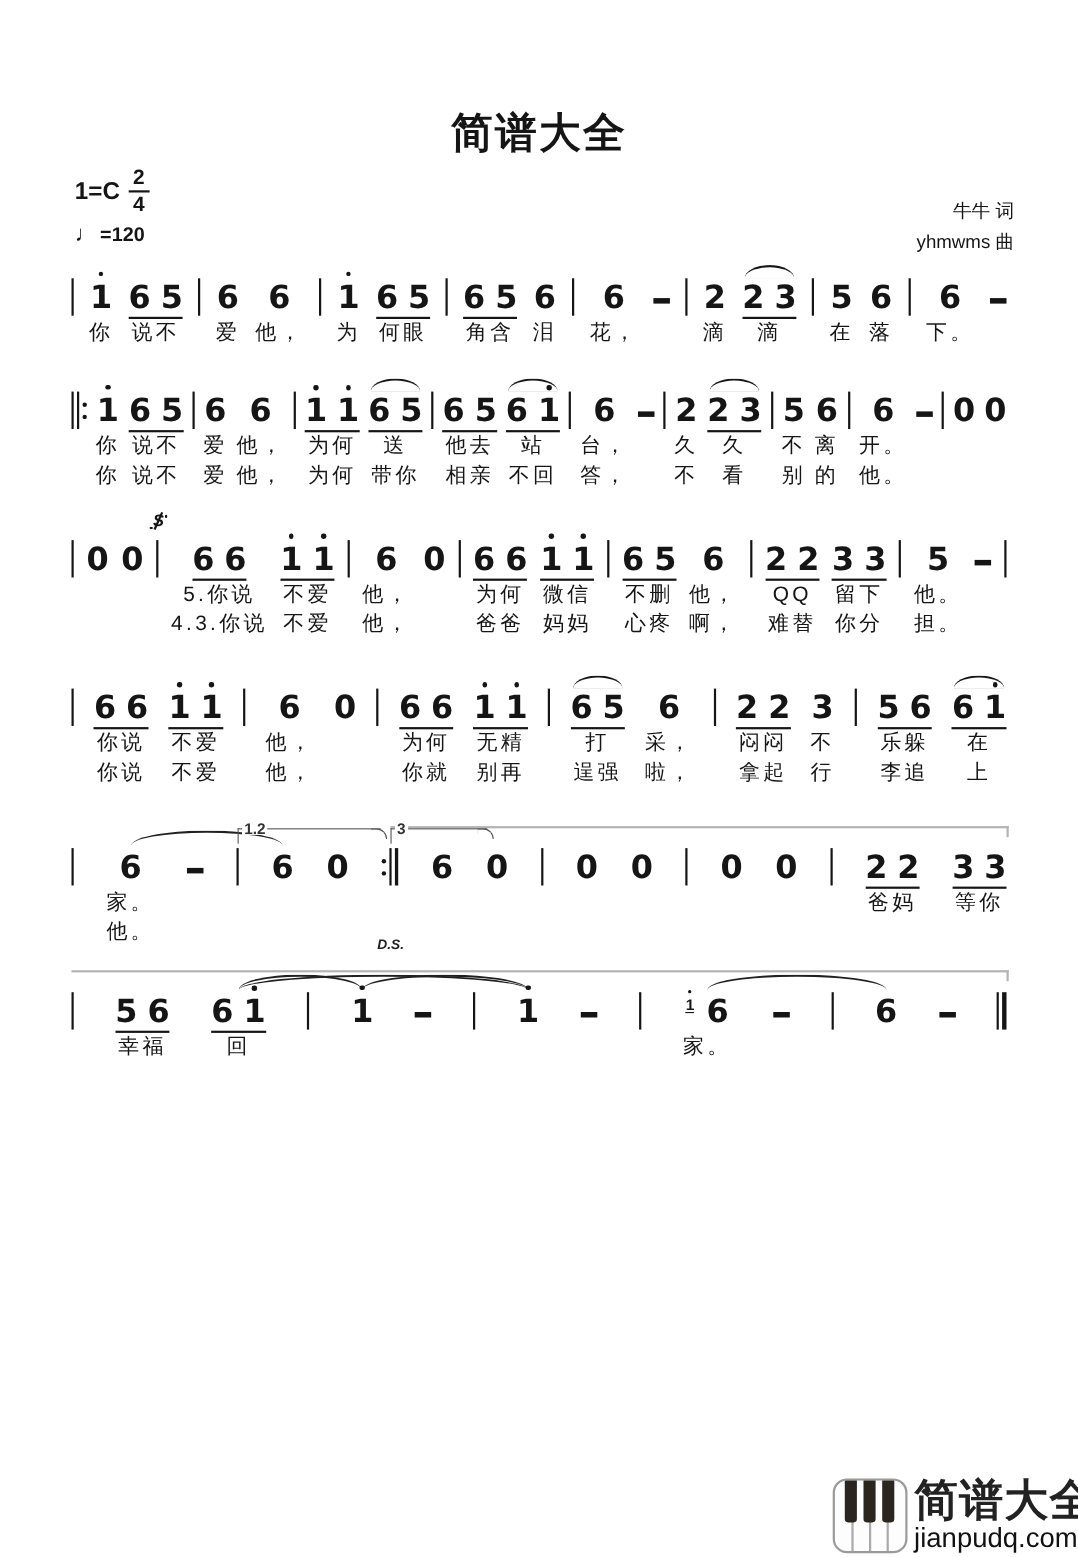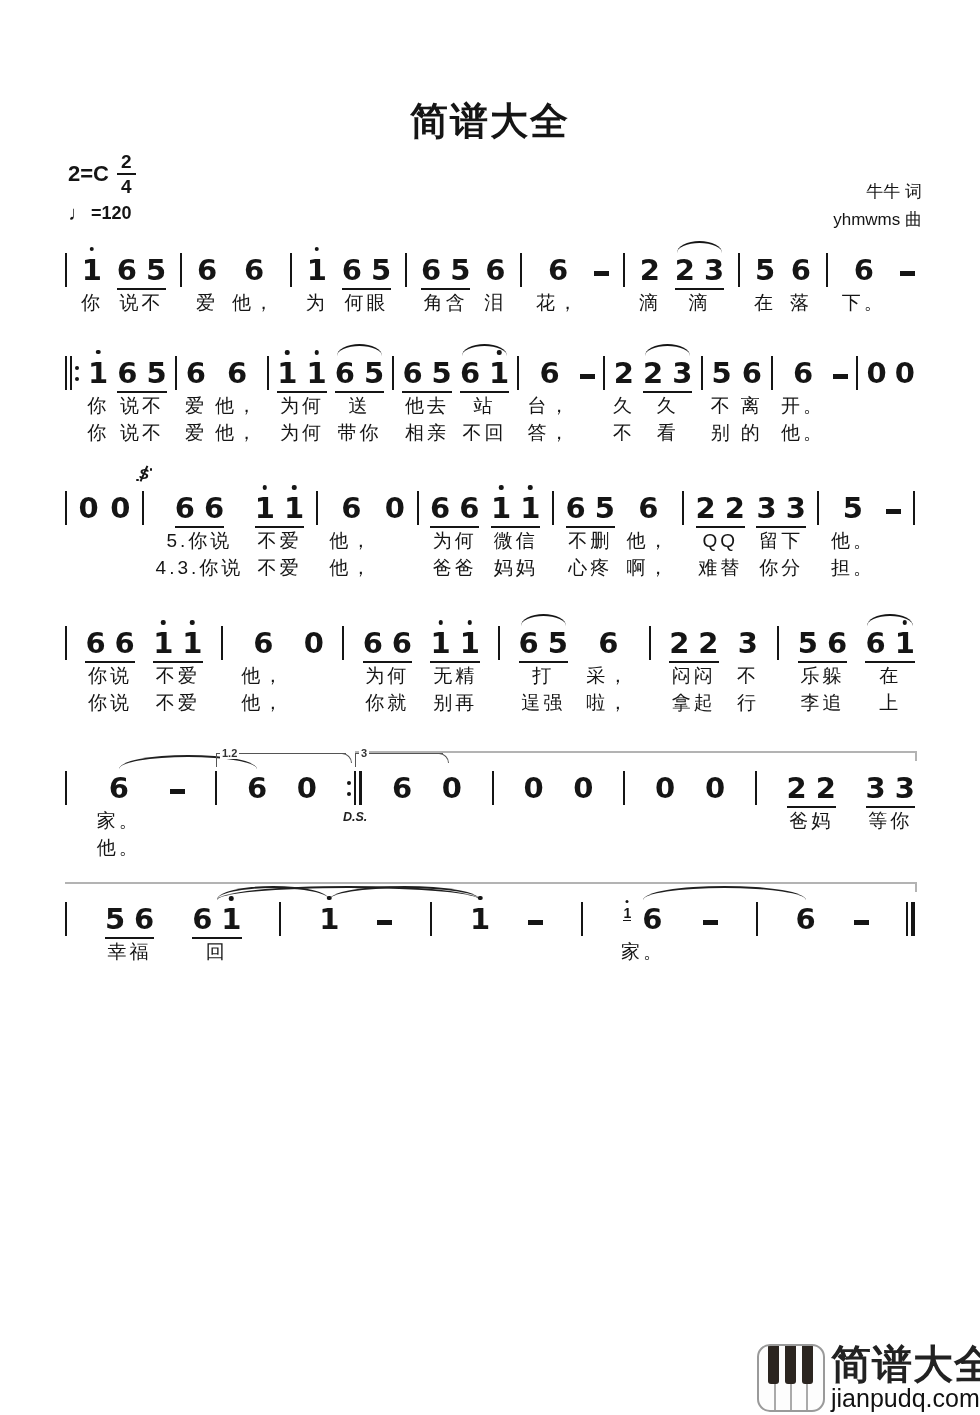--- a/index.html
+++ b/index.html
@@ -44,21 +44,21 @@
   .bd{width:4px;height:4px;border-radius:50%;background:#151515;}
   
   .ly{height:27px;line-height:26px;font-size:19px;letter-spacing:3px;white-space:nowrap;}
   
   .ovl{position:absolute;left:0;top:0;width:100%;height:100%;pointer-events:none;}
   .oarc{position:absolute;top:3px;height:12px;border-top:2px solid #202020;
         border-radius:50% 50% 0 0/100% 100% 0 0;}
   .gline{position:absolute;top:-1px;height:8px;border-top:2.5px solid #b3b3b3;}
   .gline.hook{border-right:2.5px solid #b3b3b3;}
   .volta{position:absolute;top:1px;height:13px;border-top:1.5px solid #555;border-left:1.5px solid #555;}
-  .volta .vlab{position:absolute;left:3px;top:-7px;font-size:11px;line-height:12px;
+  .volta .vlab{position:absolute;left:3px;top:-7px;font-size:14px;line-height:12px;
                color:#333;background:#fff;padding:0 2px;font-weight:600;}
   .volta .vhook{position:absolute;right:-6px;top:-1.5px;width:14px;height:9px;
                 border-top:1.5px solid #555;border-right:1.5px solid #555;border-top-right-radius:10px;}
   .ds{position:absolute;top:58px;font-size:12.5px;font-style:italic;font-weight:600;color:#222;}
   .segno{position:absolute;top:-8px;width:14px;height:20px;}
   .segno .s{position:absolute;left:2px;top:0;font-size:15px;font-weight:700;font-style:italic;line-height:20px;}
   .segno .sl{position:absolute;left:6px;top:1px;width:1.5px;height:17px;background:#151515;transform:rotate(24deg);}
   .segno .p1{position:absolute;right:-1px;top:4px;width:2.5px;height:2.5px;border-radius:50%;background:#151515;}
   .segno .p2{position:absolute;left:-1px;bottom:3px;width:2.5px;height:2.5px;border-radius:50%;background:#151515;}
   
@@ -70,21 +70,21 @@
   .wm-txt{display:flex;flex-direction:column;line-height:1;}
   .wm-name{font-size:40px;font-weight:700;color:#222;letter-spacing:1px;white-space:nowrap;}
   .wm-url{font-size:25px;color:#111;margin-top:2px;white-space:nowrap;}
 </style>
 </head>
 <body>
 
 <div class="title">简谱大全</div>
 
 <div class="meta-left">
-  <span>2=C</span>
+  <span>1=C</span>
   <span class="frac">
     <span class="num">2</span>
     <span class="den">4</span>
   </span>
 </div>
 
 <div class="tempo">
   <span class="notei">♩</span>
   <span>=120</span>
 </div>
@@ -1129,21 +1129,21 @@
         <div class="oarc" style="left: 54px; width: 138px;"></div>
         <div class="gline hook" style="left: 290px; width: 560px;"></div>
         <div class="volta" style="left: 151px; width: 129px;">
           <span class="vlab">1.2</span>
           <span class="vhook"></span>
         </div>
         <div class="volta" style="left: 290px; width: 87px;">
           <span class="vlab">3</span>
           <span class="vhook"></span>
         </div>
-        <div class="ds" style="left: 278px;">D.S.</div>
+        <div class="ds" style="left: 278px; margin-top: 42px;">D.S.</div>
       </div>
     </div>
     <div class="system" style="margin-top: 21px;">
       <div class="note-line">
         <div class="tok">
           <div class="tn">
             <div class="bar-in">
               <div class="bl"></div>
             </div>
           </div>

